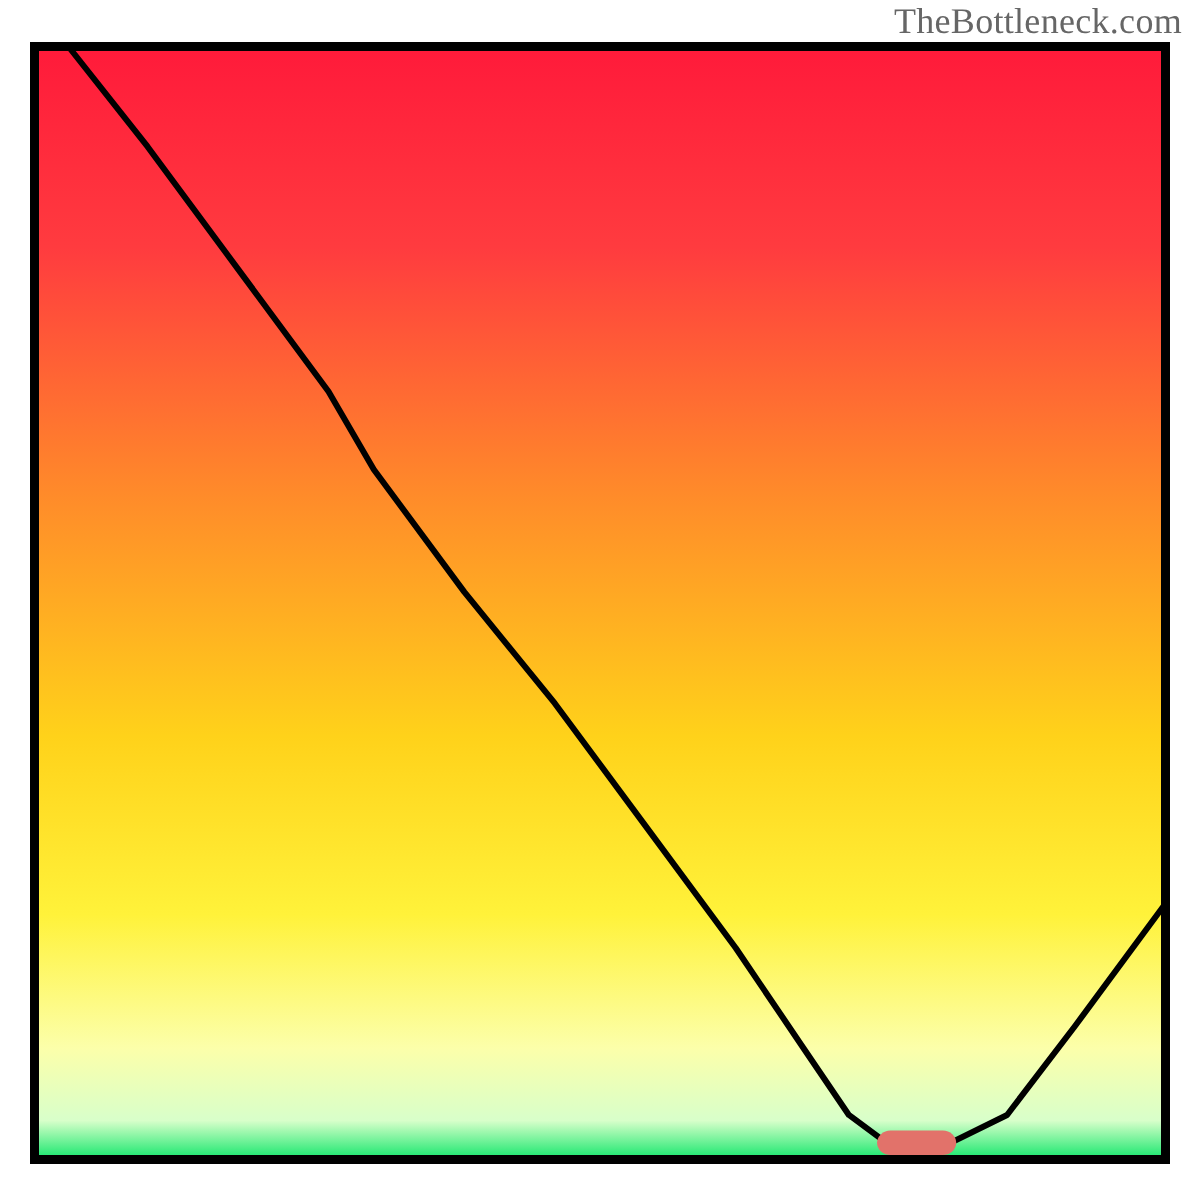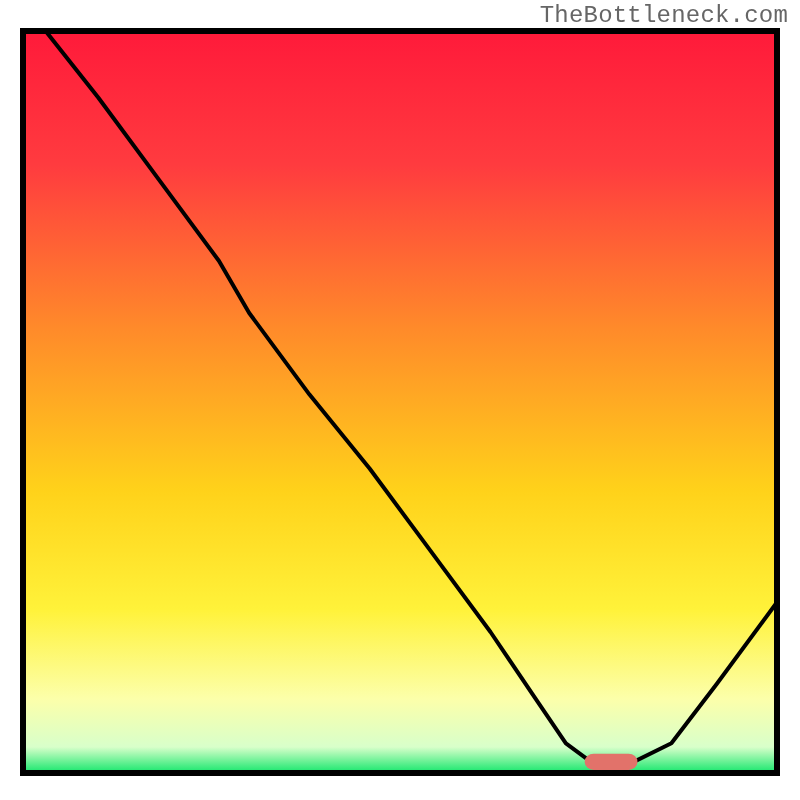--- a/index.html
+++ b/index.html
@@ -14,21 +14,21 @@
     left: 0;
     top: 0;
     width: 800px;
     height: 800px;
     box-sizing: border-box;
   }
   .watermark {
     position: absolute;
     top: 2px;
     right: 12px;
-    font-family: Liberation Mono, monospace;
+    font-family: Liberation Serif, serif;
     font-size: 24px;
     font-weight: 500;
     color: #666666;
     letter-spacing: 0.2px;
   }
   .plot {
     position: absolute;
     left: 20px;
     top: 28px;
     width: 760px;

